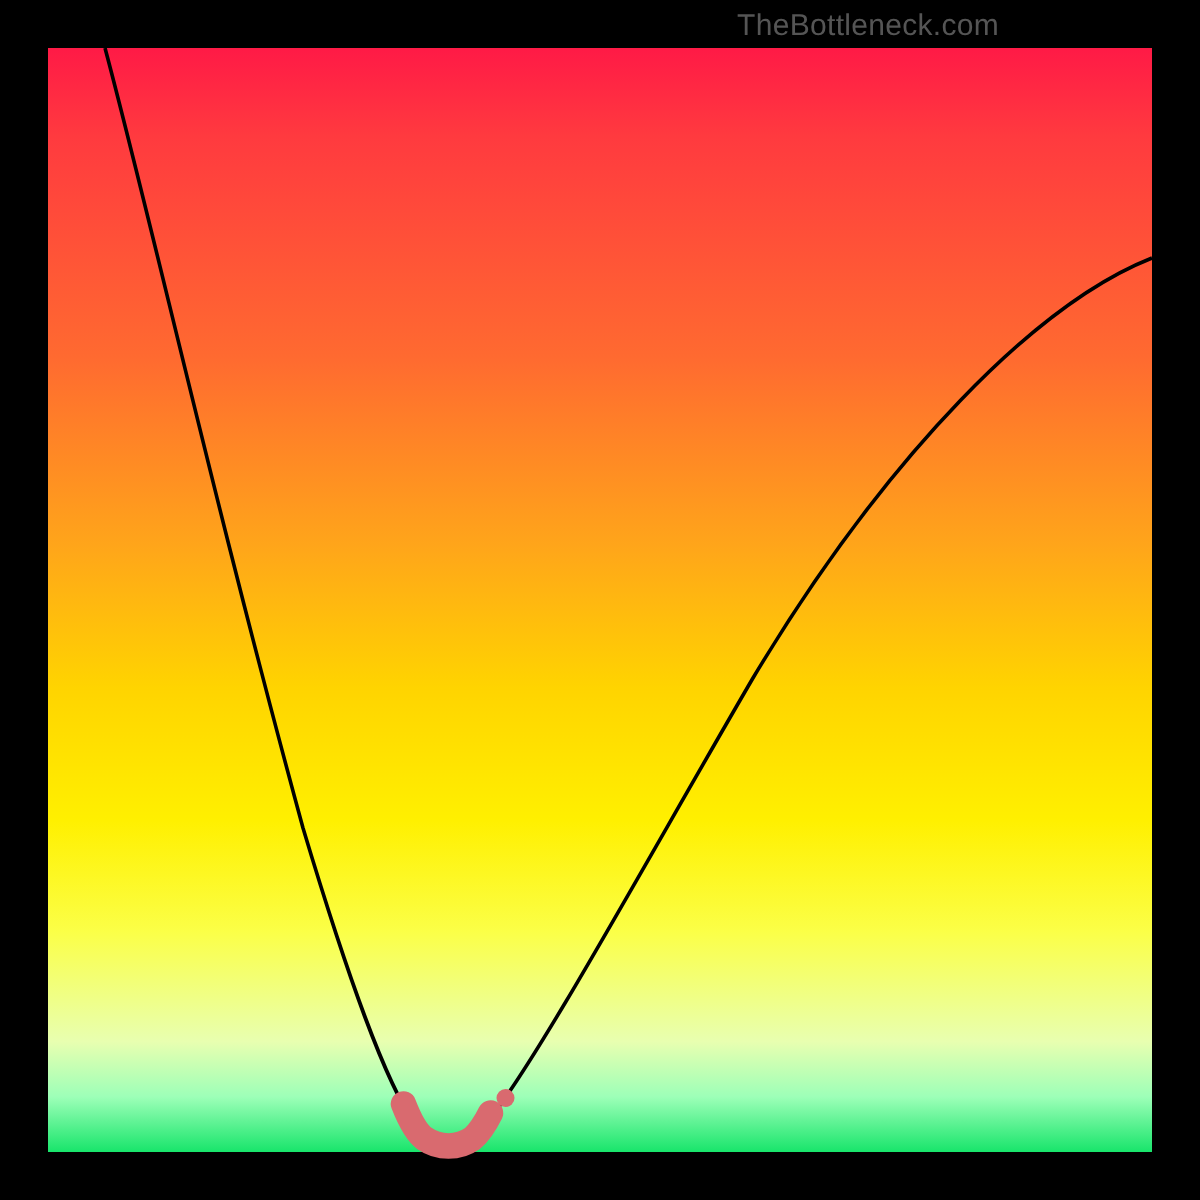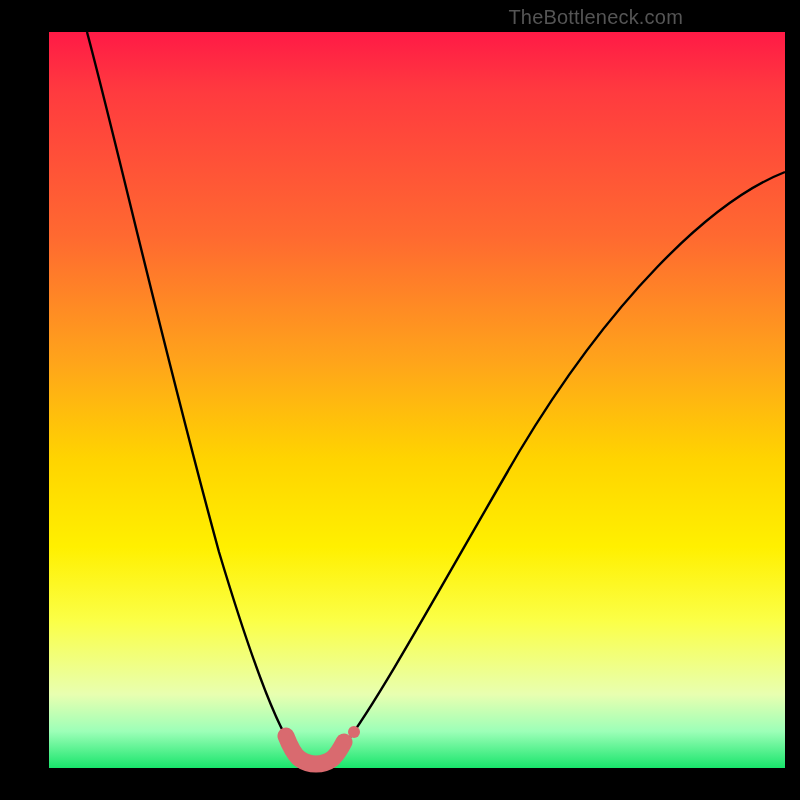--- a/index.html
+++ b/index.html
@@ -6,21 +6,21 @@
     margin: 0;
     padding: 0;
     width: 800px;
     height: 800px;
     background: #000;
     overflow: hidden;
     font-family: Arial, Helvetica, sans-serif;
   }
   .frame {
     position: absolute;
-    left: 17px;
+    left: 0;
     top: 0;
     width: 680px;
     height: 800px;
     background: #000;
     border-radius: 22px;
   }
   .plot {
     position: absolute;
     left: 32px;
     top: 32px;

